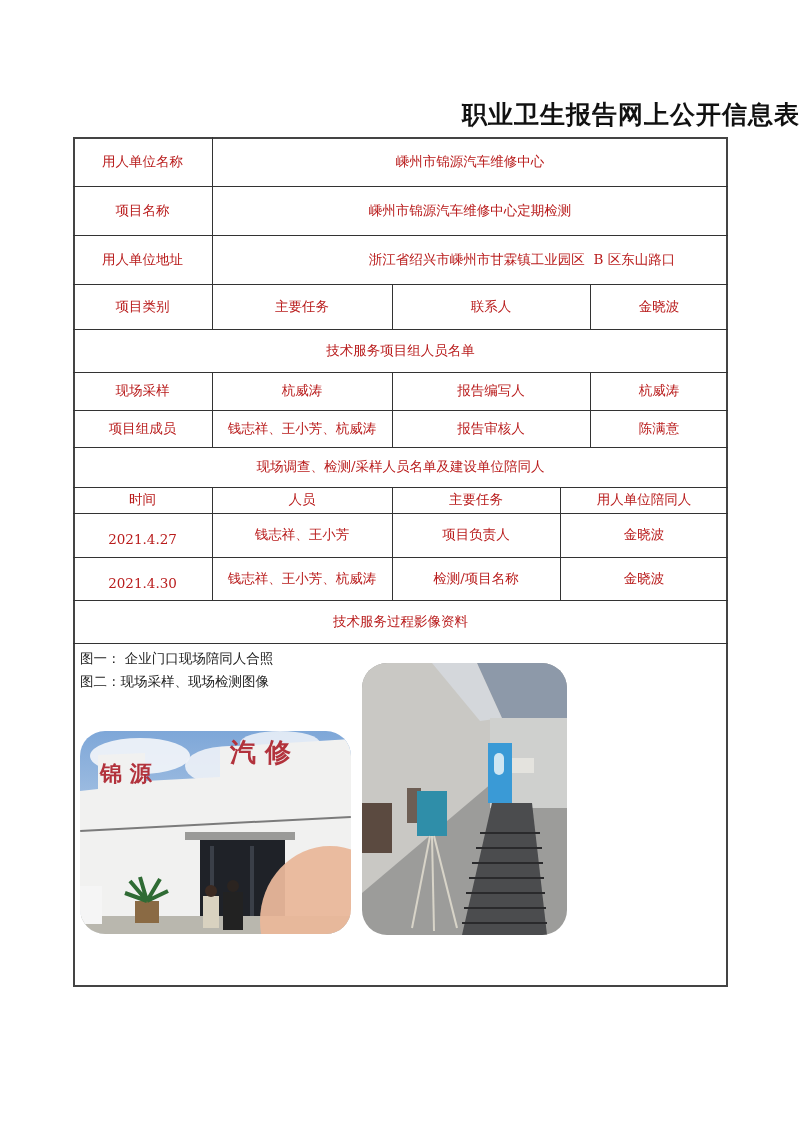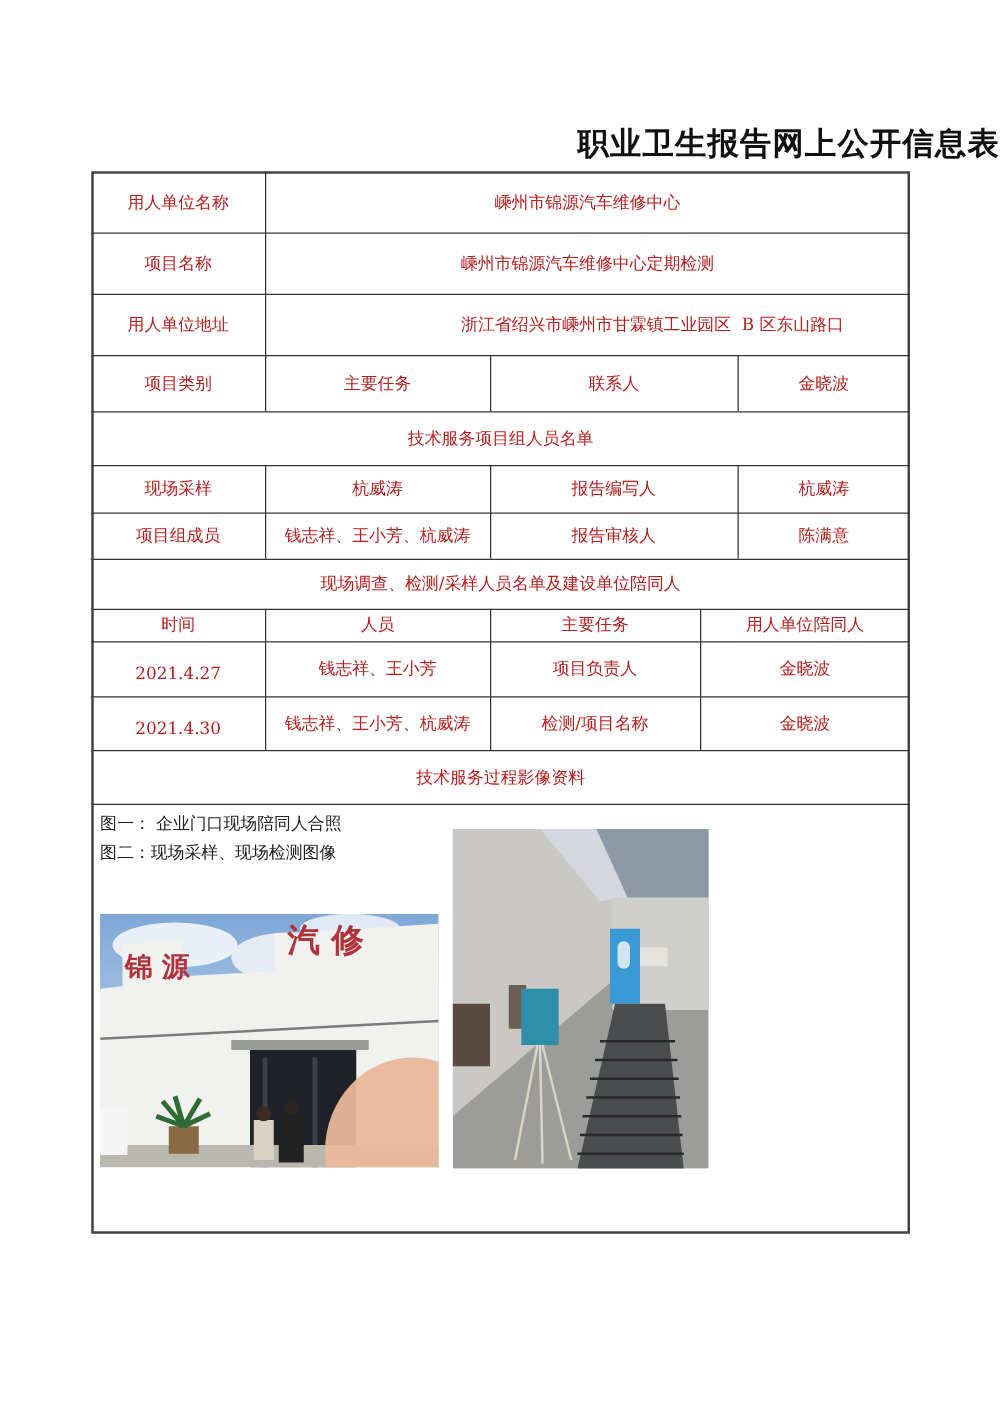--- a/index.html
+++ b/index.html
@@ -8,21 +8,21 @@
     .title { position: absolute; left: 0; top: 98px; width: 800px; text-align: right;
              font-family: "DejaVu Sans", "Liberation Sans", sans-serif;
              font-size: 25px; font-weight: bold; letter-spacing: 1px; color: #111; }
     .frame { position: absolute; left: 73px; top: 137px; width: 655px; height: 850px;
              border: 2px solid #444; box-sizing: border-box; }
     .hline { position: absolute; left: 73px; width: 655px; height: 1px; background: #333; }
     .vline { position: absolute; width: 1px; background: #333; }
     .cell { position: absolute; display: flex; align-items: center; justify-content: center;
             font-size: 13.5px; color: #b91c1c; text-align: center; white-space: nowrap; }
     .caption { position: absolute; left: 80px; font-size: 13.5px; color: #222; white-space: nowrap; }
-    .photo { position: absolute; overflow: hidden; }
+    .photo { position: absolute; overflow: hidden; border-radius: 25px; }
   </style>
 </head>
 <body>
 
 <div class="title">职业卫生报告网上公开信息表</div>
 
 <div class="frame"></div>
 
 <div class="hline" style="top:186px"></div>
 <div class="hline" style="top:235px"></div>

